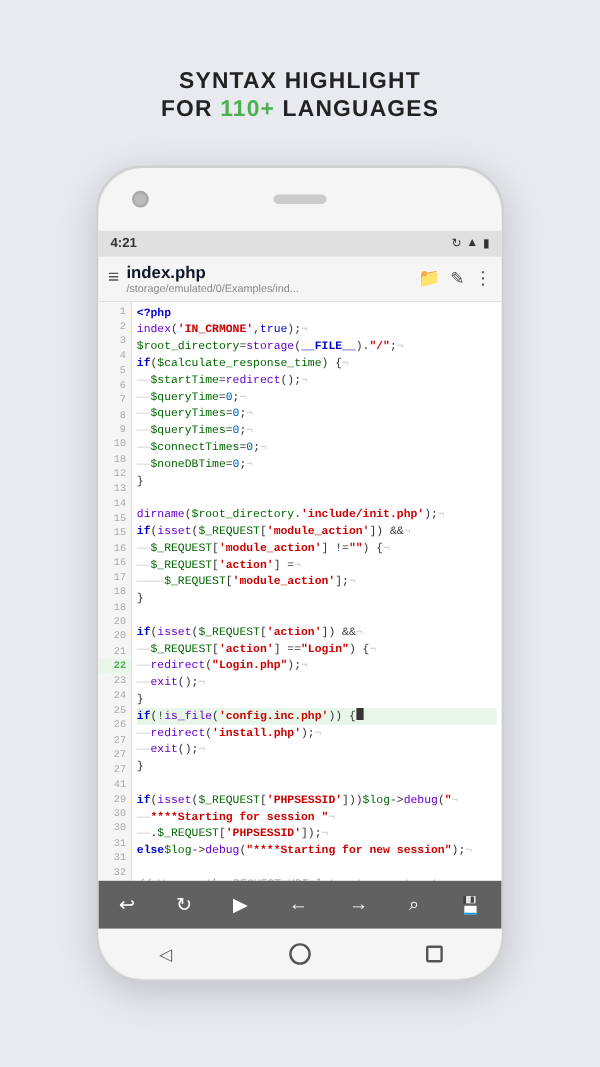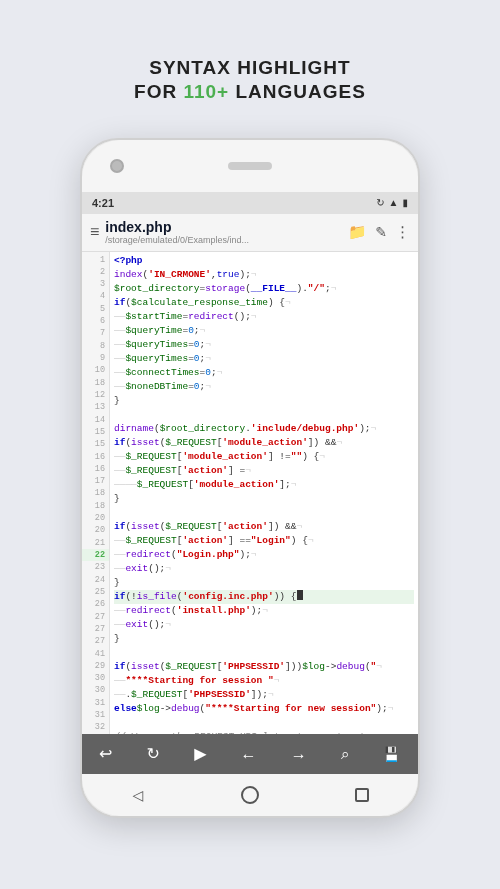--- a/index.html
+++ b/index.html
@@ -424,21 +424,21 @@
           </div>
         <div class="code-line">
             <span class="plain">}</span>
           </div>
         <div class="code-line"></div>
         <div class="code-line">
             <span class="fn">dirname</span>
             <span class="plain">(</span>
             <span class="var">$root_directory</span>
             <span class="plain">.</span>
-            <span class="str">'include/debug.php'</span>
+            <span class="str">'include/init.php'</span>
             <span class="plain">);</span>
             <span class="op" style="color:#ccc;">¬</span>
           </div>
         <div class="code-line">
             <span class="kw">if</span>
             <span class="plain">(</span>
             <span class="fn">isset</span>
             <span class="plain">(</span>
             <span class="var">$_REQUEST</span>
             <span class="plain">[</span>

